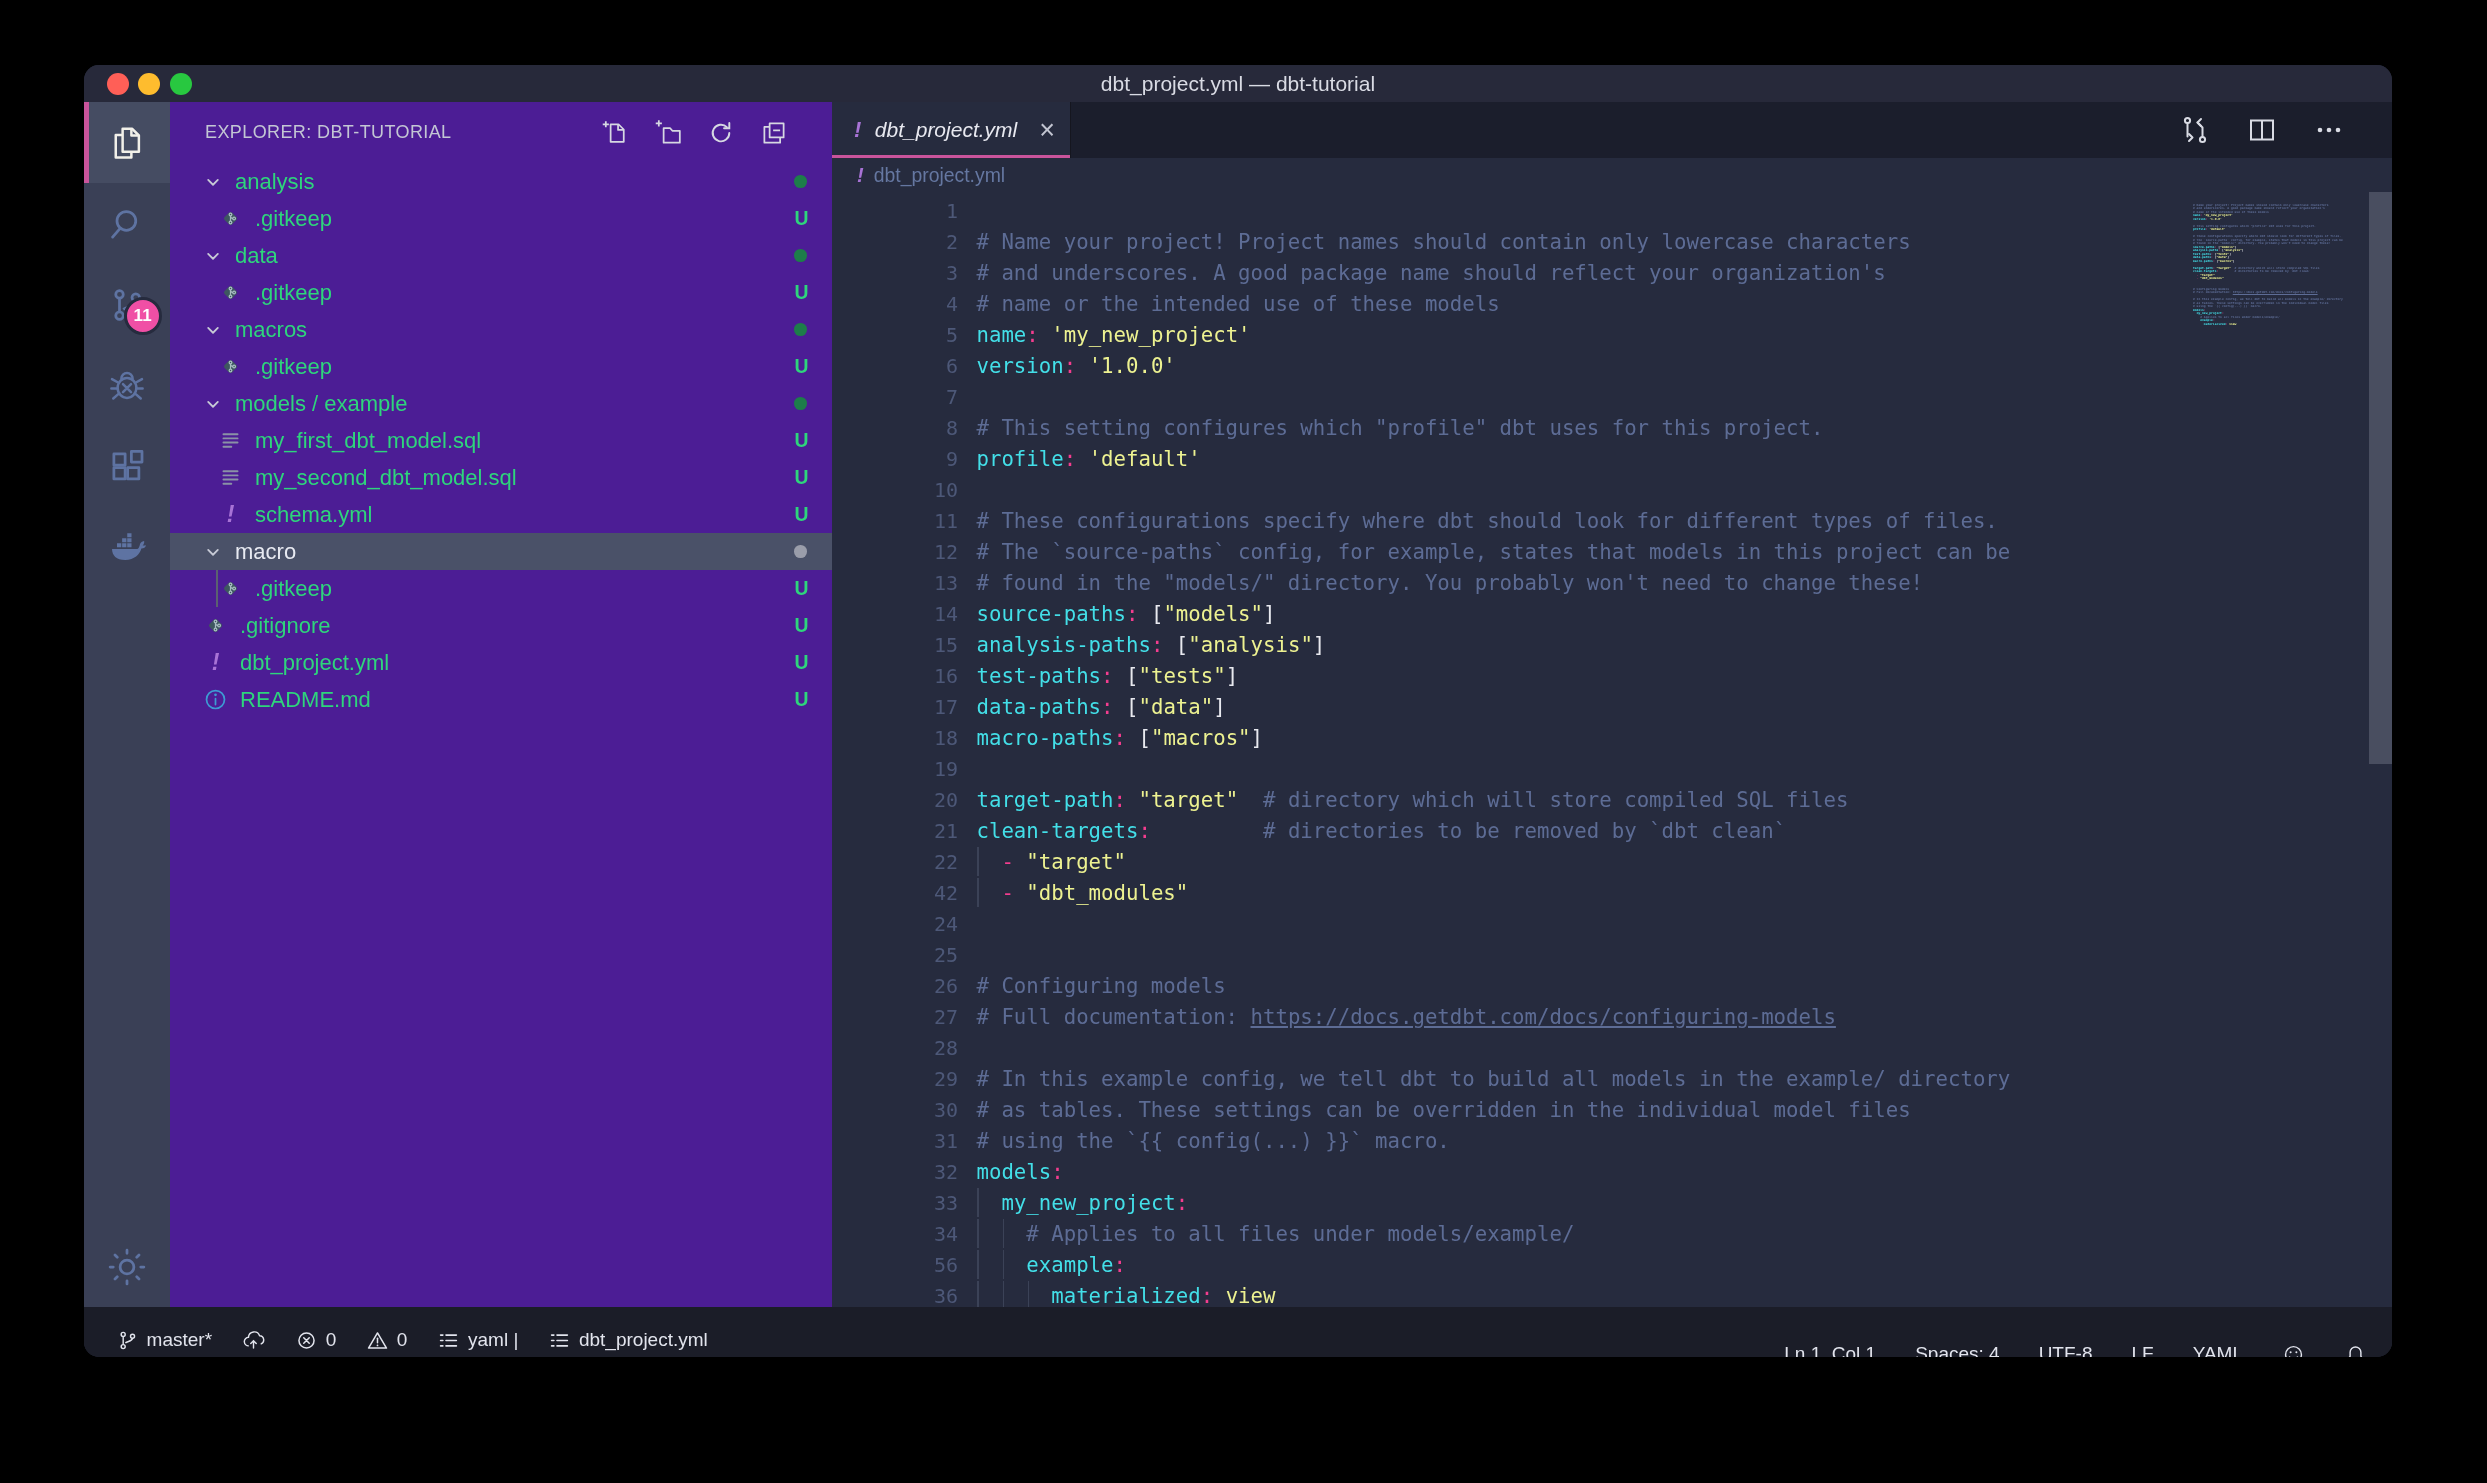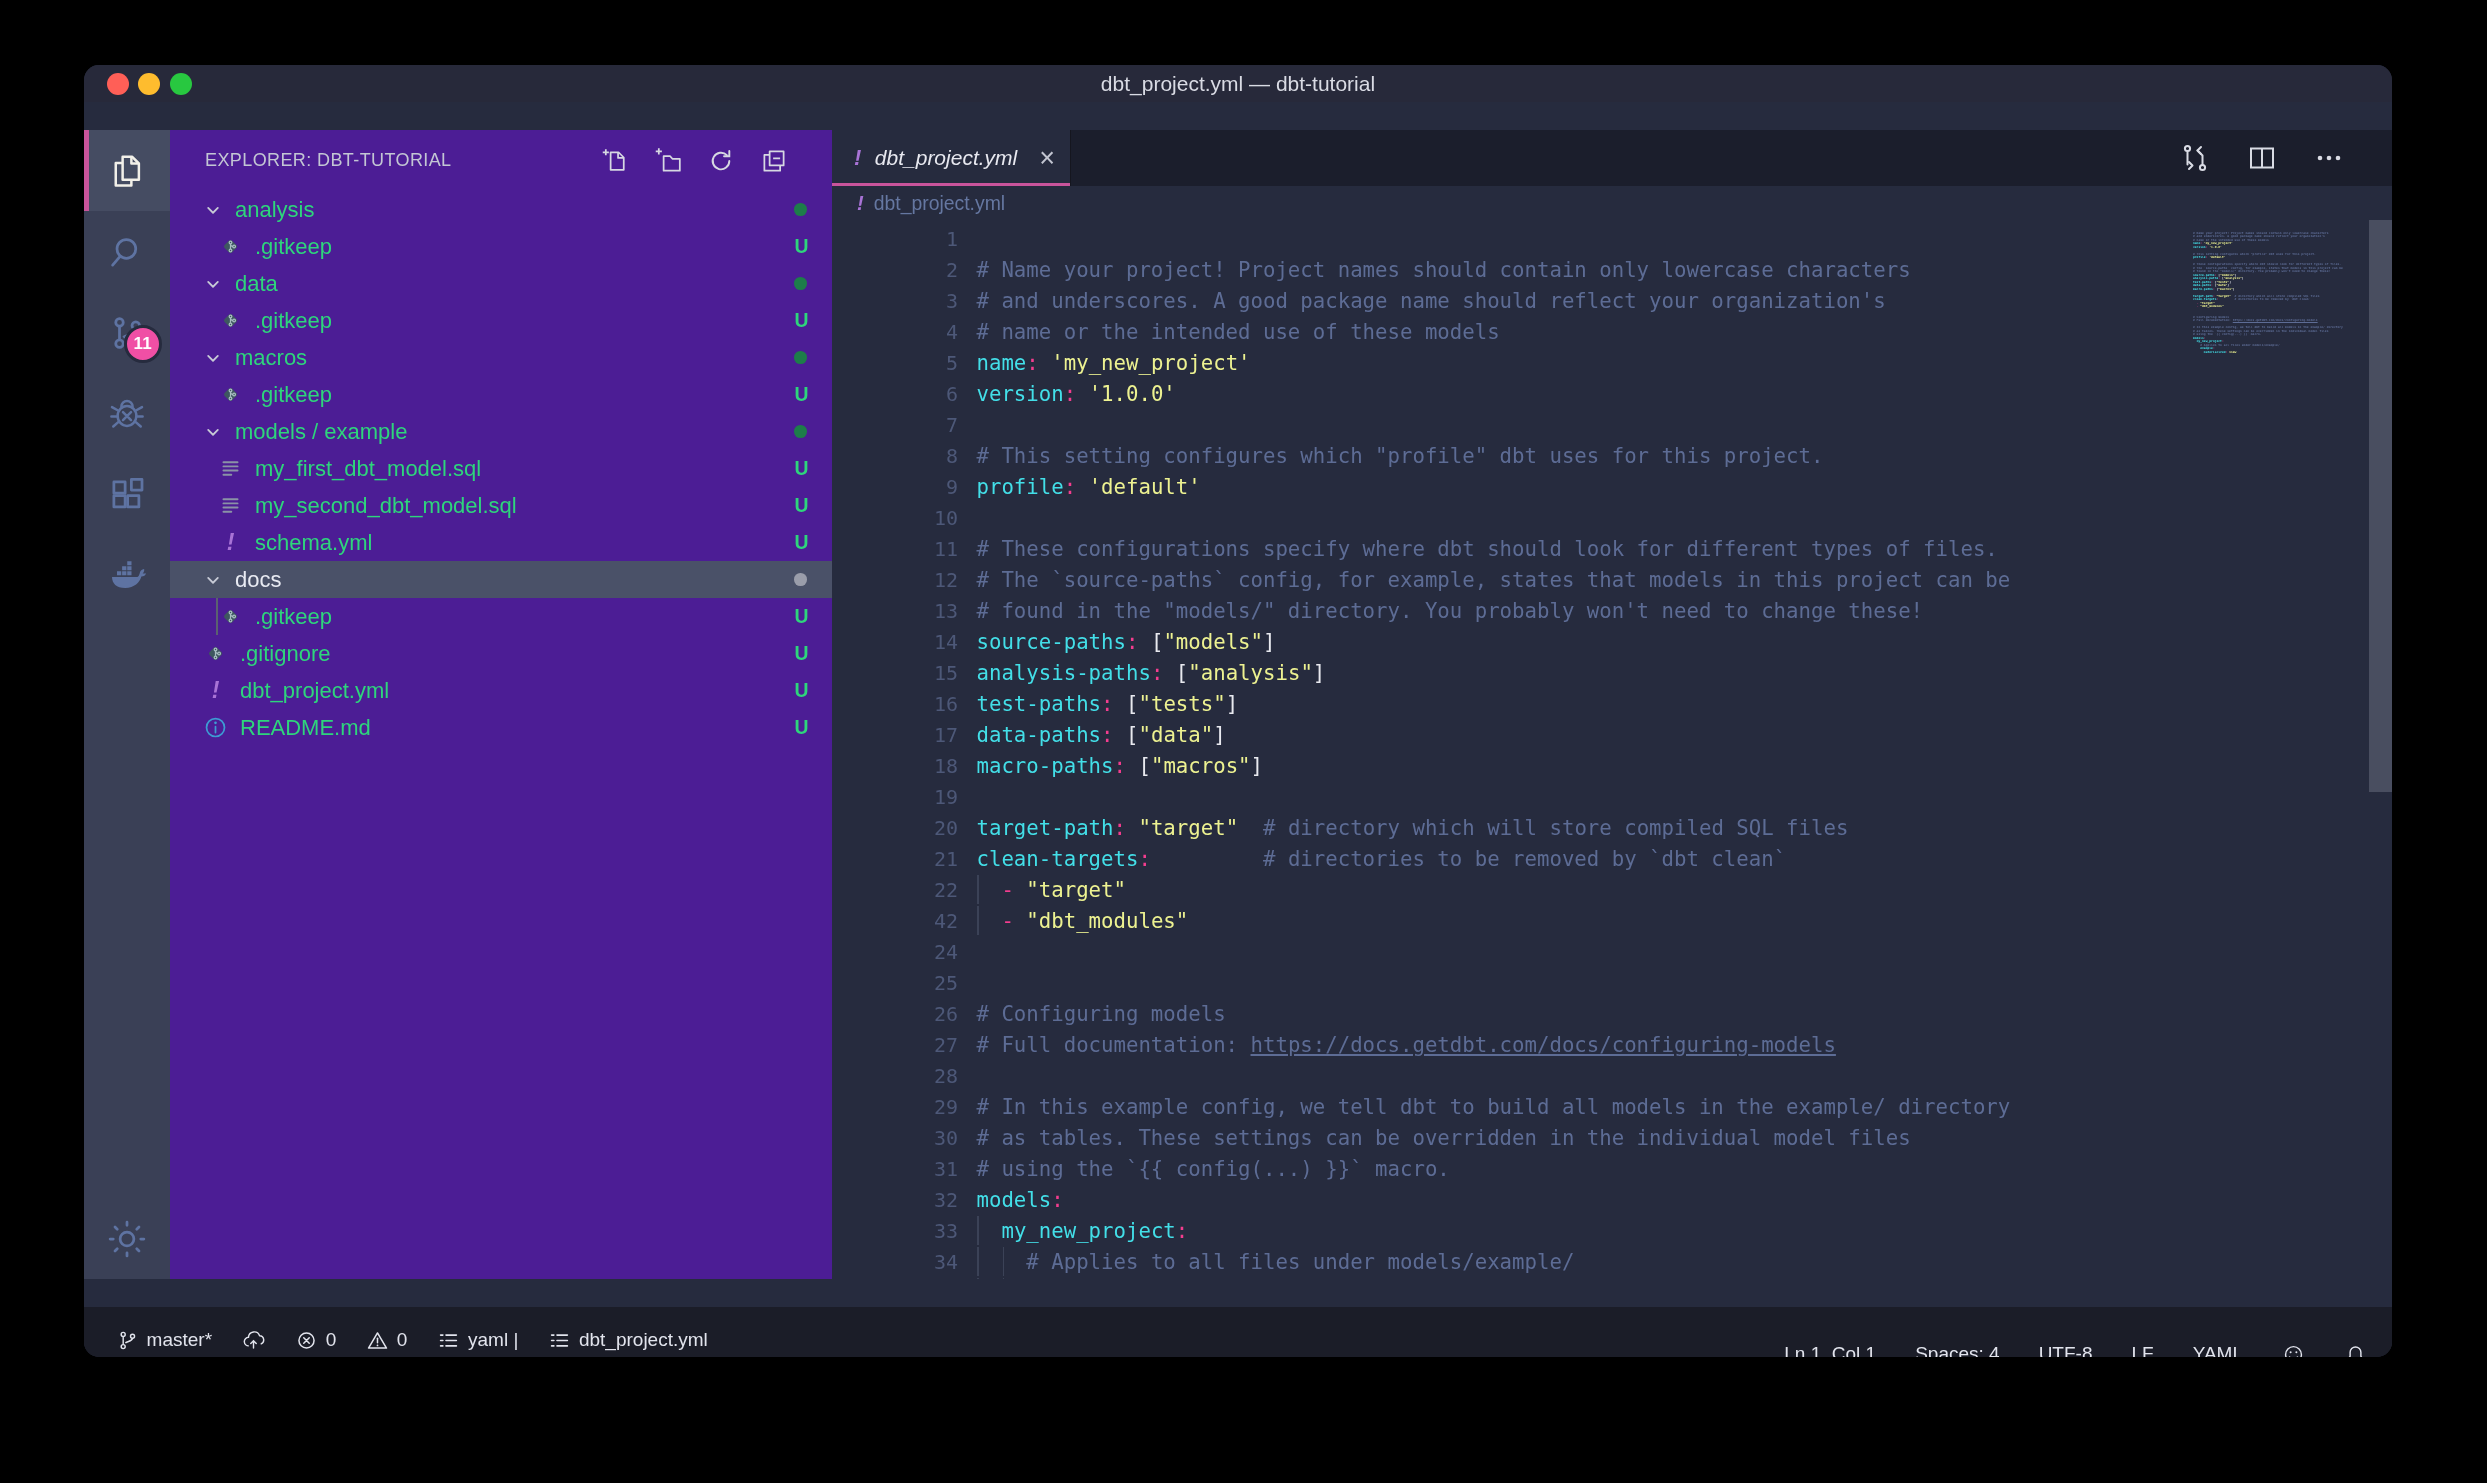--- a/index.html
+++ b/index.html
@@ -1,20 +1,20 @@
 <!DOCTYPE html>
 <html style="font-size:13.5px"><head>
 <meta charset="utf-8">
 <style>
   html,body{margin:0;padding:0;background:#000;}
   body{width:2487px;height:1484px;position:relative;overflow:hidden;
        font-family:"Liberation Sans",sans-serif;-webkit-font-smoothing:antialiased;}
   .window{position:absolute;left:84px;top:65px;width:2308px;height:1292px;
           background:#262b3e;border-radius:15px;overflow:hidden;
-          box-shadow:0 34px 93px rgba(0,0,0,.75);display:flex;flex-direction:column;gap:28px;}
+          box-shadow:0 34px 93px rgba(0,0,0,.75);display:flex;flex-direction:column;}
   
   .titlebar{height:37px;background:#27293a;display:flex;align-items:center;
             position:relative;flex:0 0 auto;}
   .lights{display:flex;gap:9.3px;margin-left:23px;z-index:2;}
   .tl{width:22px;height:22px;border-radius:50%;}
   .tl.red{background:#ff5f57}.tl.yellow{background:#febc2e}.tl.green{background:#28c840}
   .wtitle{position:absolute;left:0;right:0;text-align:center;color:#d9dbe4;font-size:21px;}
   
   .main{flex:1;display:flex;min-height:0;}
   .activitybar{width:86px;background:#3a4056;display:flex;flex-direction:column;flex:0 0 auto;}
@@ -316,21 +316,21 @@
             </span>
             <span class="tlabel">schema.yml</span>
             <span class="badge-u">U</span>
           </div>
           <div class="trow folder selected">
             <span class="chev">
               <svg viewBox="0 0 32 32" fill="none" stroke="currentColor" stroke-width="2.6" stroke-linecap="round" stroke-linejoin="round">
                 <path d="M9 13l7 7 7-7"></path>
               </svg>
             </span>
-            <span class="tlabel">docs</span>
+            <span class="tlabel">macro</span>
             <span class="dot gray"></span>
           </div>
           <div class="trow file nested">
             <span class="tguide"></span>
             <span class="ficon">
               <svg viewBox="0 0 32 32">
                 <rect x="9.4" y="9.4" width="13.2" height="13.2" rx="2.5" transform="rotate(45 16 16)" fill="#3e5760"></rect>
                 <g stroke="#a8bdc2" stroke-width="1.6">
                   <circle cx="16" cy="10.8" r="1.7" fill="#3e5760"></circle>
                   <circle cx="16" cy="21.2" r="1.7" fill="#3e5760"></circle>

